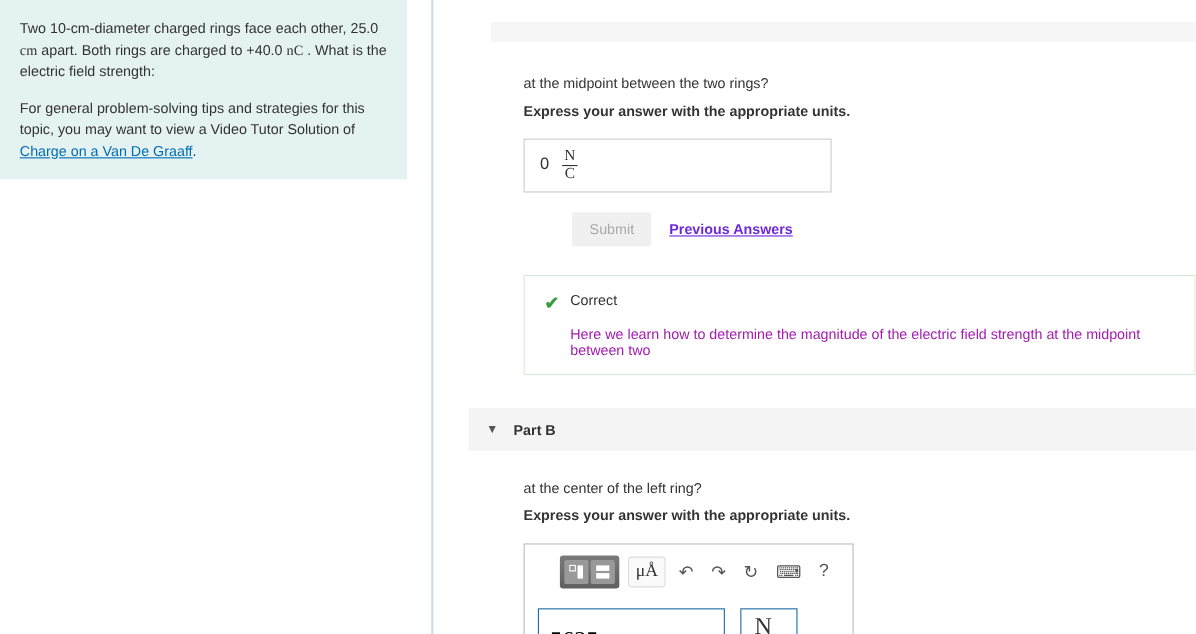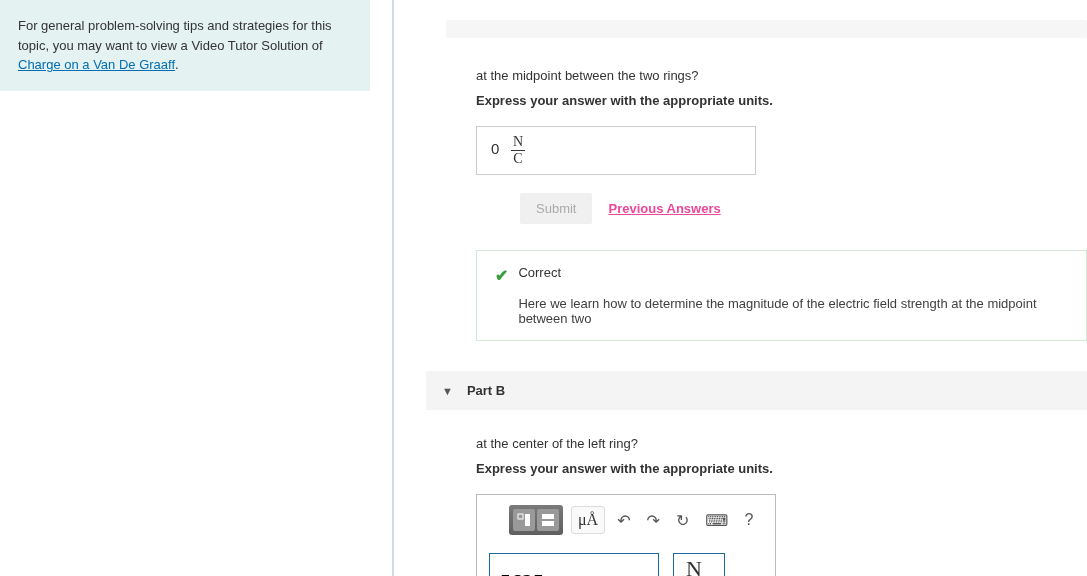--- a/index.html
+++ b/index.html
@@ -101,21 +101,21 @@
       background: #f0f0f0;
       border: none;
       color: #aaa;
       padding: 8px 16px;
       font-size: 13px;
       cursor: default;
       border-radius: 2px;
       margin-left: 44px;
     }
     .prev-answers {
-      color: #ec4899;
+      color: #6d28d9;
       text-decoration: underline;
       font-weight: bold;
       cursor: pointer;
     }
     .feedback-box {
       border: 1px solid #d8e8d8;
       background: #fff;
       padding: 14px 18px;
       display: flex;
       align-items: flex-start;
@@ -127,21 +127,21 @@
       font-size: 16px;
       font-weight: bold;
       margin-top: 1px;
     }
     .feedback-label {
       font-weight: normal;
       margin-bottom: 16px;
     }
     .feedback-text {
       font-size: 13px;
-      color: #404040;
+      color: #a21caf;
     }
     .part-header {
       background: #f4f4f4;
       padding: 12px 16px;
       display: flex;
       align-items: center;
       gap: 14px;
       margin-bottom: 26px;
       margin-left: -20px;
     }
@@ -223,20 +223,23 @@
     .serif {
       font-family: "Times New Roman", serif;
     }
   </style>
 </head>
 <body>
 
 <div class="container">
   <div class="sidebar">
     <div class="problem-box">
+      <p>
+        <span>Two 10-cm-diameter charged rings face each other, 25.0 </span><span class="serif">cm</span><span> apart. Both rings are charged to +40.0 </span><span class="serif">nC</span><span> . What is the electric field strength:</span>
+      </p>
       <p>
         <span>For general problem-solving tips and strategies for this topic, you may want to view a Video Tutor Solution of </span><a href="#">Charge on a Van De Graaff</a><span>.</span>
       </p>
     </div>
   </div>
 
   <div class="divider"></div>
 
   <div class="main">
     <div class="header-bar"></div>

